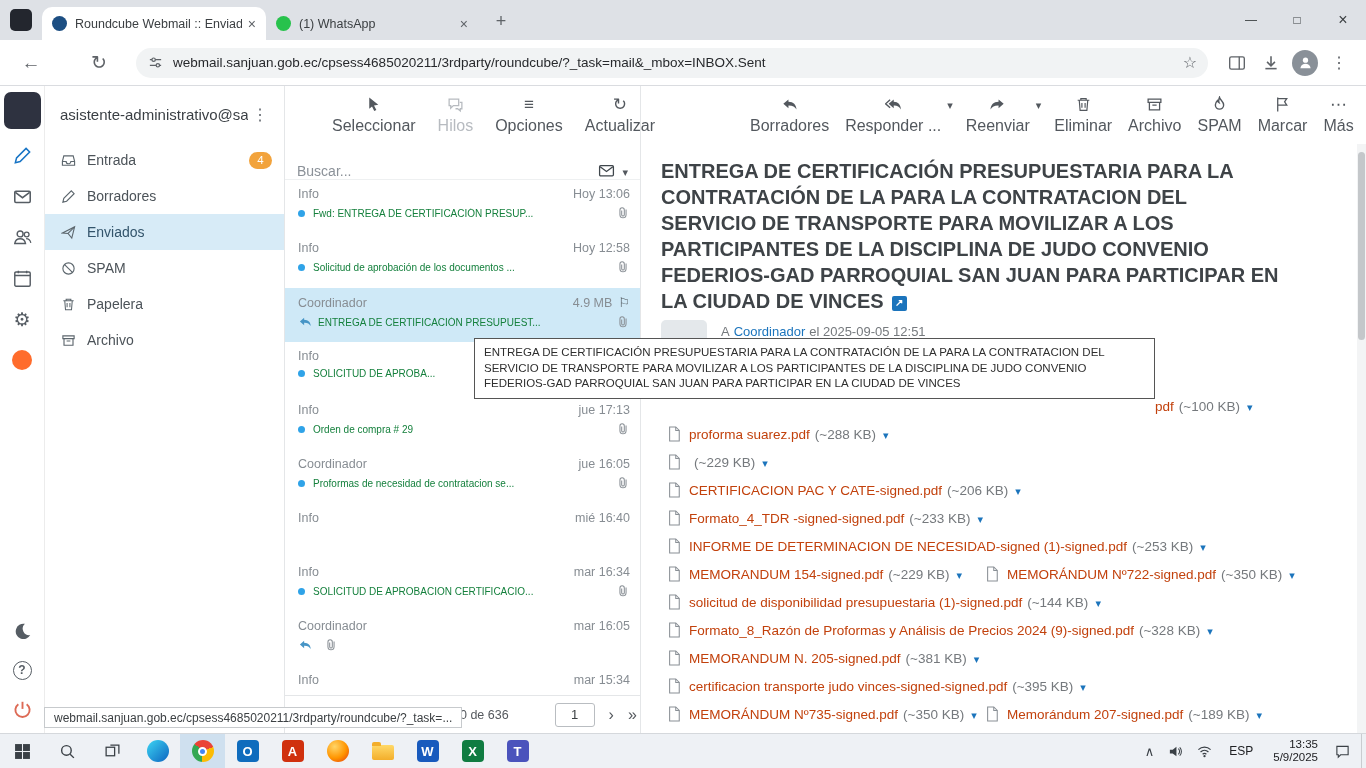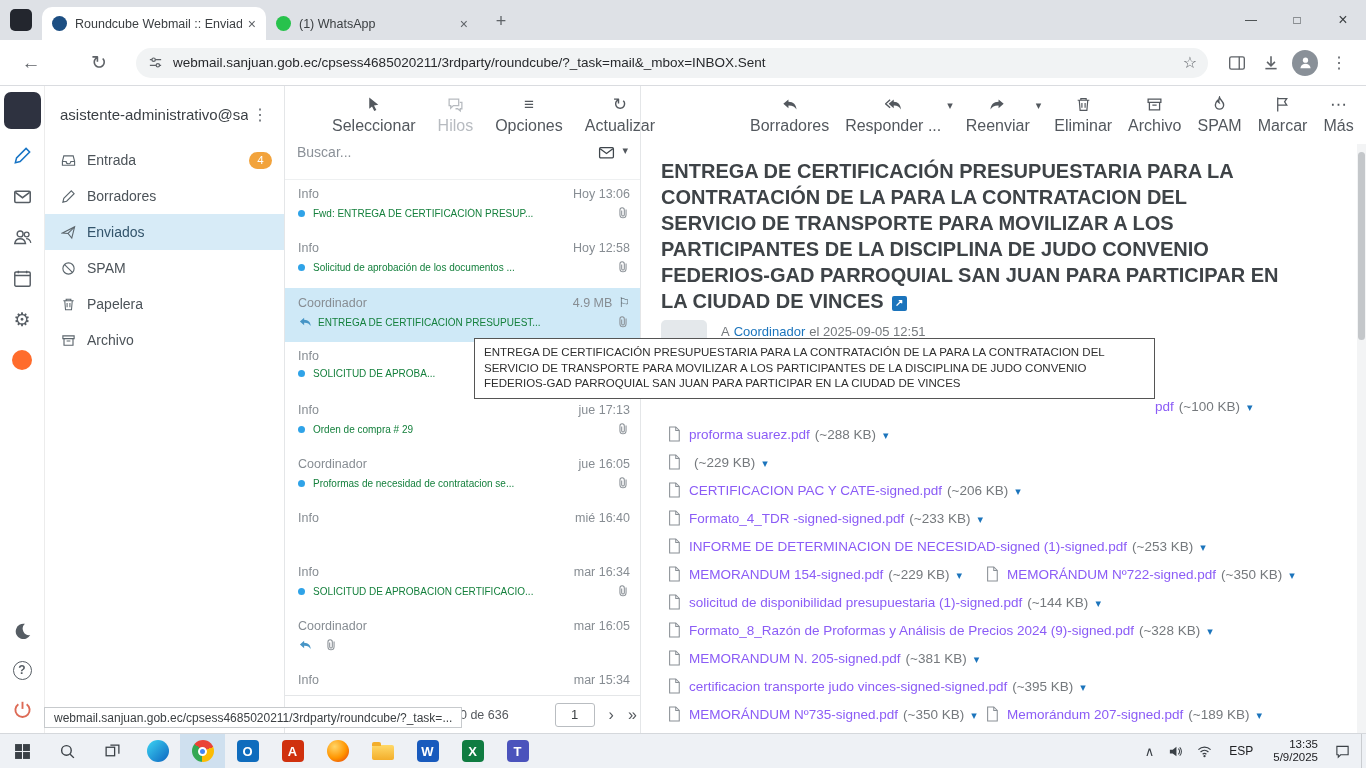--- a/index.html
+++ b/index.html
@@ -72,21 +72,21 @@
   .vtoolbar{height:58px;display:flex;align-items:center;padding-left:106px;gap:10px;flex:none}
   .tbtn-wrap{display:flex;align-items:flex-start}
   .tbtn{display:flex;flex-direction:column;align-items:center;gap:3px;color:#53585e;padding:0 3px}
   .tbtn.dis{color:#b7bbc0}
   .ti{height:18px;display:flex;align-items:center}
   .ti svg{width:17px;height:17px}
   .ti .ch{font-size:17px;line-height:1}
   .tl{font-size:16px;white-space:nowrap}
   .tcaret{font-size:11px;color:#53585e;margin:3px 0 0 3px}
 
-  .searchrow{height:36px;display:flex;align-items:flex-start;padding:0 12px;border-bottom:1px solid #eef0f1;flex:none}
+  .searchrow{height:36px;display:flex;align-items:flex-end;padding:0 12px;border-bottom:1px solid #eef0f1;flex:none}
   .searchin{flex:1;border:none;outline:none;font-size:14px;color:#3c4043;background:transparent;
             font-family:"Liberation Sans",sans-serif}
   .searchin::placeholder{color:#8b9198}
   .scope{color:#3f464c;display:flex;margin-right:7px}
   .scope svg{width:17px;height:17px}
   .scaret{font-size:11px;color:#53585e}
 
   .msgs{flex:1;overflow:hidden}
   .msg{height:54px;padding:7px 10px 0 13px}
   .msg.sel{background:#cfe9f7}
@@ -124,21 +124,21 @@
   .lic{font-size:14px;line-height:1}
   .mlink svg{width:13px;height:13px}
 
   .atts{margin:26px 0 0 6px;font-size:13.5px}
   .att-row{height:28px;display:flex;align-items:center}
   .att-item{display:flex;align-items:center;min-width:0}
   .att-row .att-item:first-child:not(:only-child){width:318px;overflow:hidden}
   .att-item.covered{margin-left:488px}
   .att-ic{display:flex;color:#8a9096;margin-right:8px;flex:none}
   .att-ic svg{width:14px;height:16px}
-  .att-name{color:#8b5cf6;text-decoration:none;white-space:nowrap}
+  .att-name{color:#c2410c;text-decoration:none;white-space:nowrap}
   .att-size{color:#75797d;margin-left:5px;white-space:nowrap}
   .att-caret{color:#1b74bc;font-size:11px;margin:2px 10px 0 7px}
 
   .vscroll{position:absolute;top:58px;right:0;bottom:0;width:9px;background:#f3f4f5}
   .vthumb{position:absolute;top:8px;right:1px;width:7px;height:188px;border-radius:4px;background:#c4c7ca}
 
   
   .tooltip{position:absolute;left:474px;top:338px;width:681px;background:#fff;border:1px solid #555;
            padding:6px 9px;font-size:11.5px;line-height:15.5px;color:#2f2f2f;z-index:40}
   .statusbubble{position:absolute;left:44px;top:707px;height:21px;background:#fff;border:1px solid #c7cacd;

